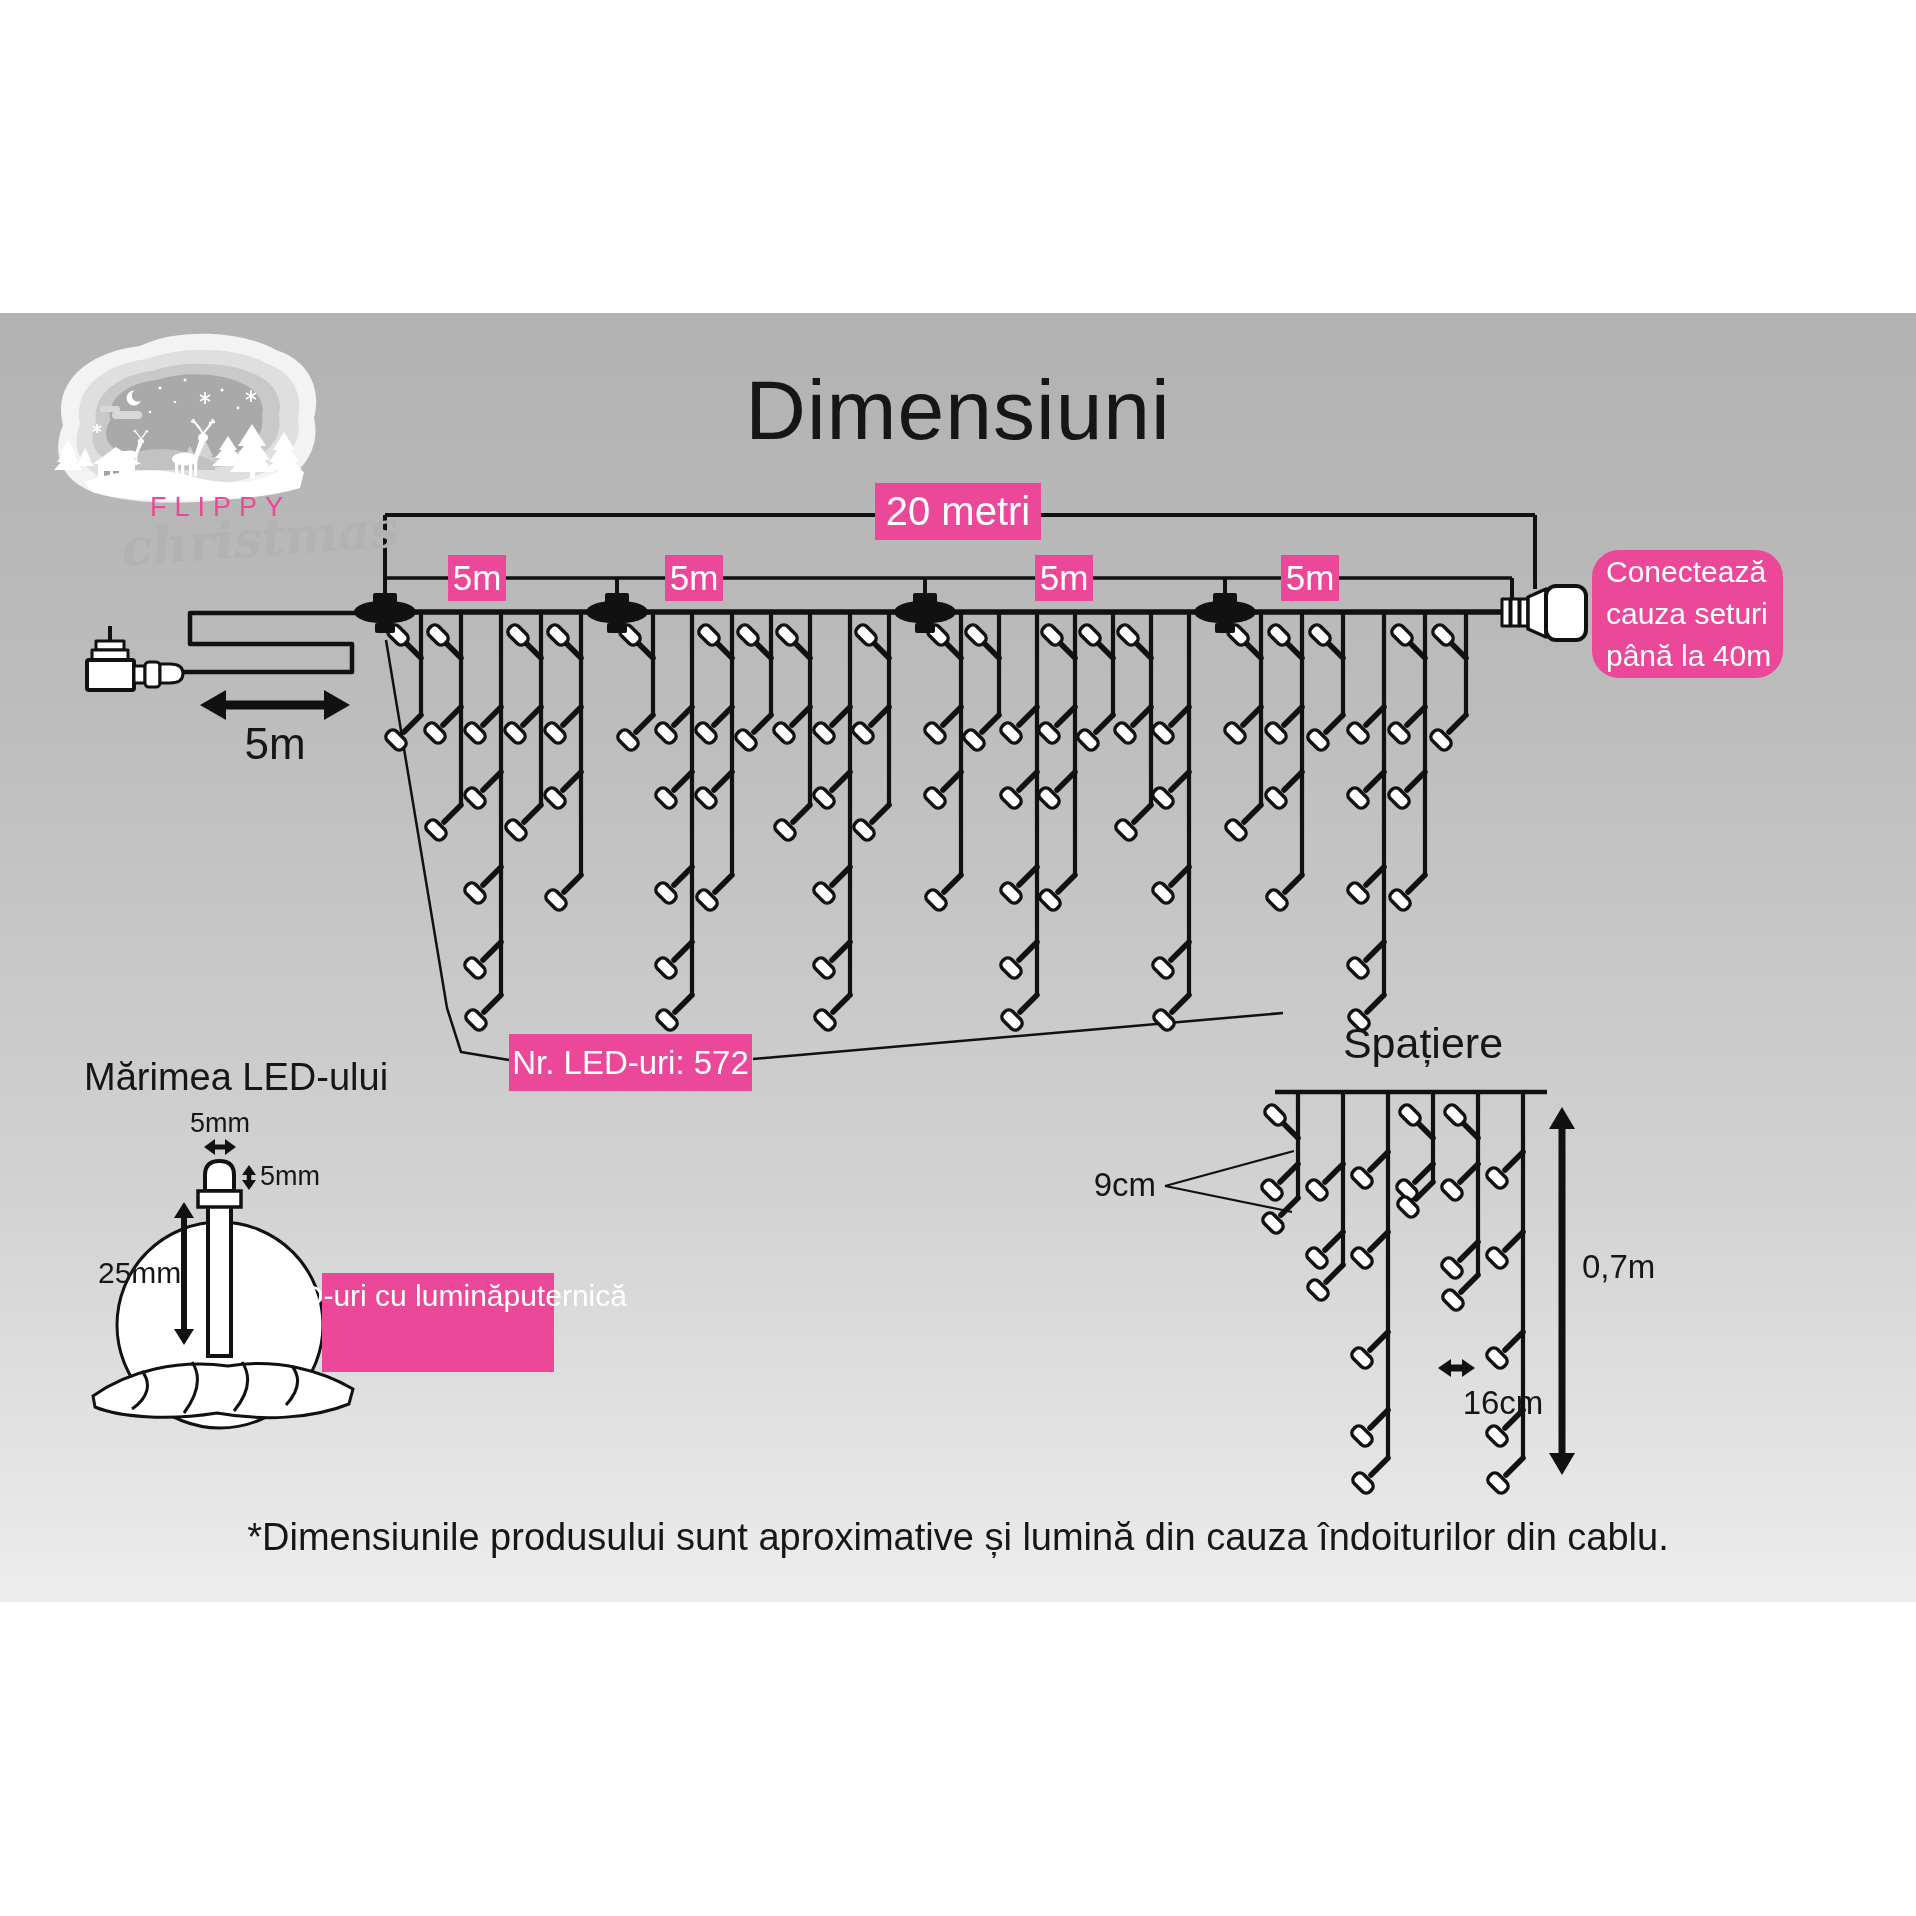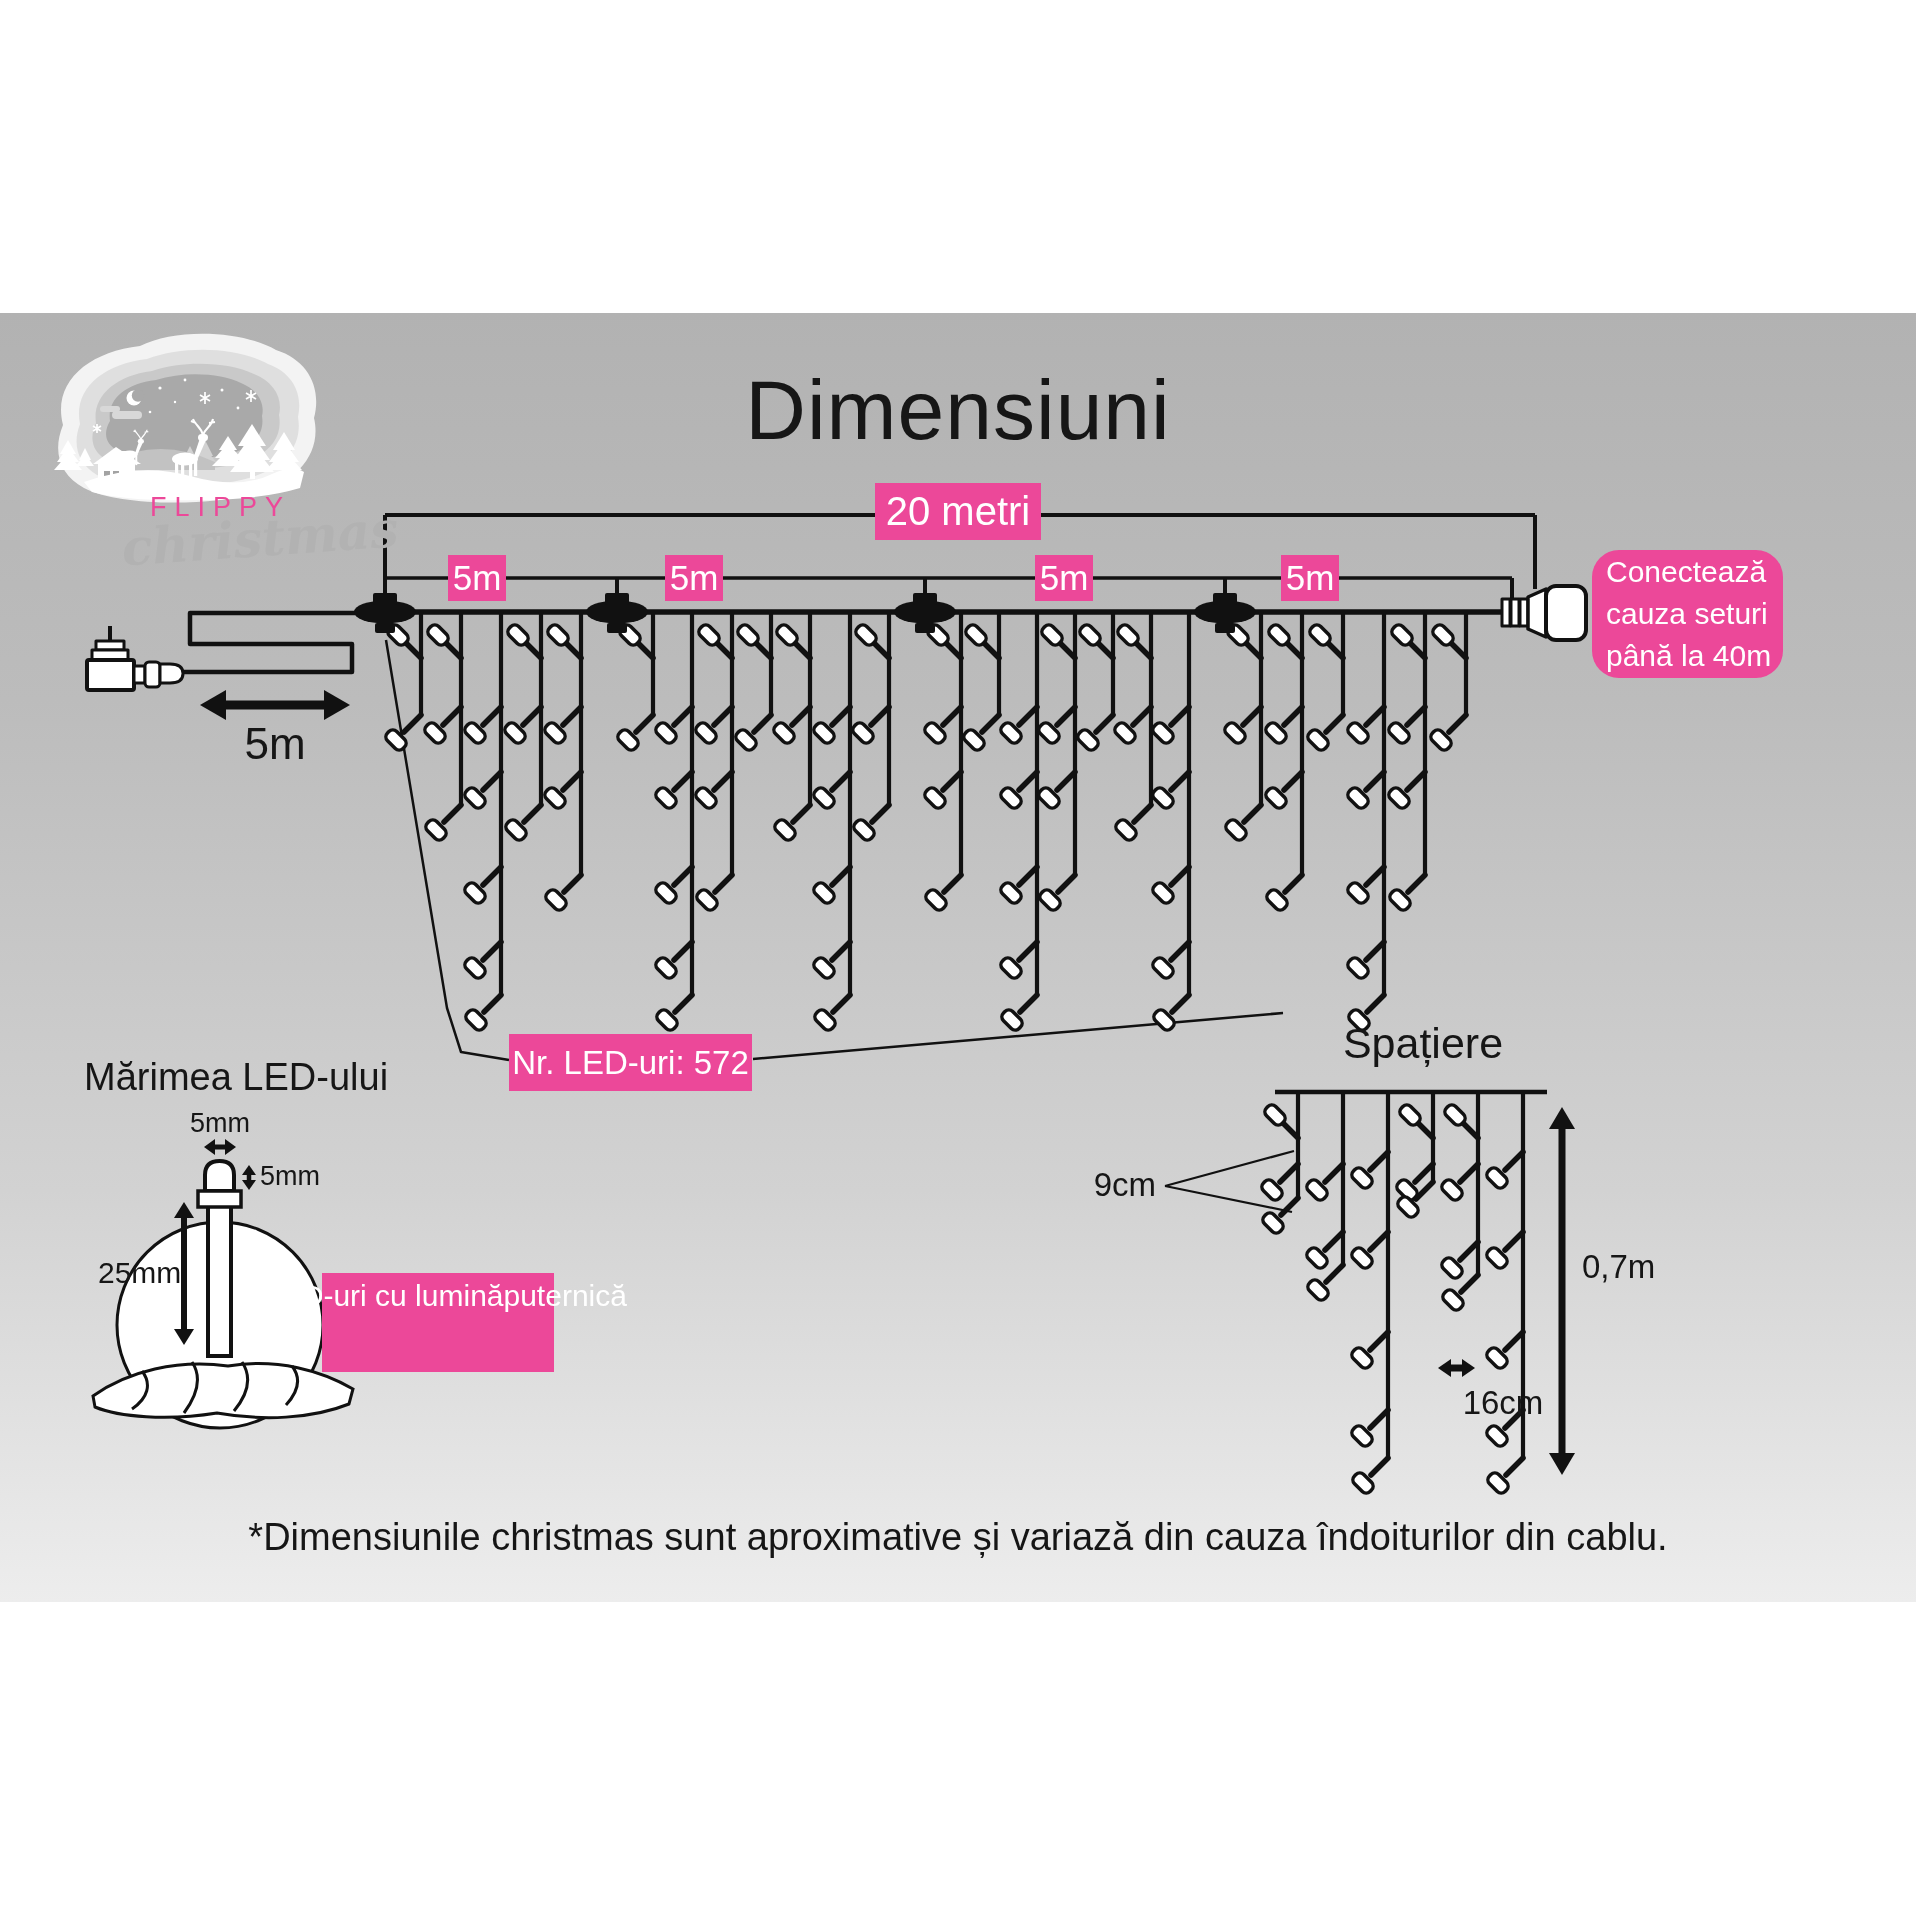--- a/index.html
+++ b/index.html
@@ -478,14 +478,14 @@
   <div class="blackbox note-box">
     <span>LED-uri cu lumină</span>
     <span>puternică</span>
   </div>
 
   <div class="lbl spacing-heading">Spațiere</div>
   <div class="lbl gap-9">9cm</div>
   <div class="lbl gap-16">16cm</div>
   <div class="lbl h-07">0,7m</div>
 
-  <div class="lbl footnote">*Dimensiunile christmas sunt aproximative și variază din cauza îndoiturilor din cablu.</div>
+  <div class="lbl footnote">*Dimensiunile produsului sunt aproximative și lumină din cauza îndoiturilor din cablu.</div>
 </div>
 
 </body></html>

